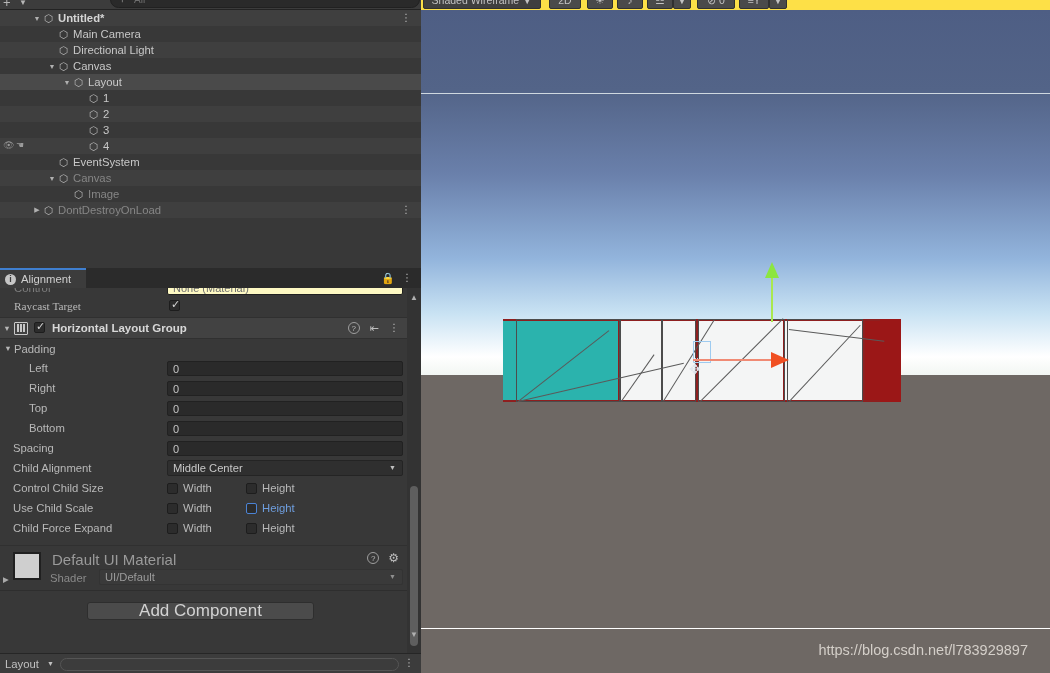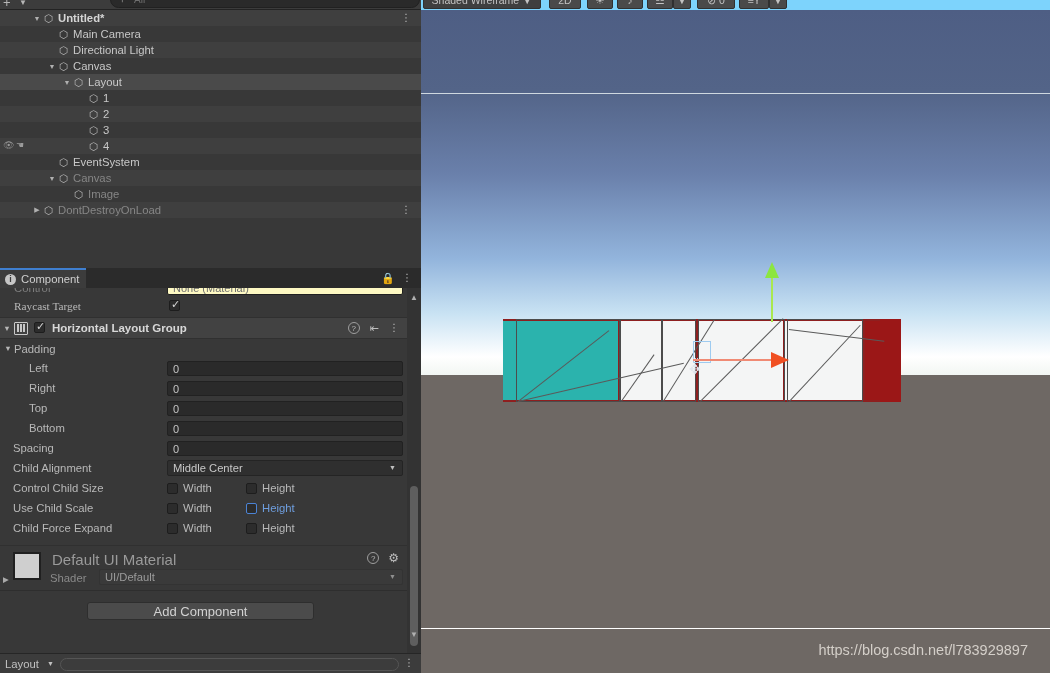--- a/index.html
+++ b/index.html
@@ -101,42 +101,42 @@
   .mat-tw { position:absolute; left:3px; top:29px; color:#a9a9a9; font-size:7.5px; }
   .mat-shader-lbl { position:absolute; left:50px; top:26px; color:#8a8a8a; font-size:11.3px; }
   .mat-shader-dd { position:absolute; left:99px; top:23px; width:304px; height:16px; background:#3a3a3a;
      border:1px solid #333; border-radius:2px; color:#9b9b9b; font-size:11.2px;
      display:flex; align-items:center; padding-left:5px; }
   .mat-shader-dd .dcar { position:absolute; right:6px; top:3px; font-size:7px; color:#8f8f8f; }
   .mat-icons { position:absolute; right:8px; top:6px; display:flex; gap:9px; align-items:center; }
 
   .addcomp-wrap { position:relative; height:40px; }
   .addcomp { position:absolute; left:87px; top:11px; width:227px; height:18px; background:#4b4b4b;
-     border:1px solid #2e2e2e; border-radius:3px; color:#d2d2d2; font-size:13px;
+     border:1px solid #2e2e2e; border-radius:3px; color:#d2d2d2; font-size:17px;
      display:flex; align-items:center; justify-content:center; }
 
   
   .insp-sb { position:absolute; left:407px; top:288px; width:14px; height:365px; background:#333; }
   .insp-sb .up { position:absolute; left:3px; top:5px; color:#b0b0b0; font-size:8px; }
   .insp-sb .dn { position:absolute; left:3px; bottom:14px; color:#b0b0b0; font-size:8px; }
   .insp-sb .thumb { position:absolute; left:3px; top:198px; width:8px; height:160px;
      background:#5e5e5e; border-radius:4px; }
 
   
   .botbar { position:absolute; left:0; top:653px; width:421px; height:20px; background:#3c3c3c;
      border-top:1px solid #262626; }
   .botbar .lay { position:absolute; left:5px; top:4px; color:#c0c0c0; font-size:11.3px; }
   .botbar .lcar { position:absolute; left:47px; top:6px; color:#c0c0c0; font-size:7px; }
   .botbar .bsearch { position:absolute; left:60px; top:4px; width:339px; height:13px;
      background:#3c3c3c; border:1px solid #555; border-radius:7px; }
   .botbar .bkebab { position:absolute; right:7px; top:3px; color:#bdbdbd; font-size:10px; }
 
   
   .scene { position:absolute; left:421px; top:0; width:629px; height:673px; overflow:hidden; }
-  .scene-toolbar { position:absolute; left:0; top:0; width:629px; height:10px; background:#7dd3fc; }
+  .scene-toolbar { position:absolute; left:0; top:0; width:629px; height:10px; background:#fde047; }
   .stb { position:absolute; top:-9px; height:18px; background:#4a4a4a; border:1px solid #303030;
      border-radius:2px; color:#c3c3c3; font-size:10.5px; display:flex; align-items:center;
      justify-content:center; }
   .stb.flat { background:#3f3f3f; }
   .scene-sky { position:absolute; left:0; top:10px; width:629px; height:365px;
      background:linear-gradient(to bottom,#4e5e84 0%,#536488 22%,#6a80ab 45%,#92b4dc 68%,#c8e2f3 83%,#ffffff 95%,#f2f6f3 100%); }
   .cam-line { position:absolute; left:0; top:93px; width:629px; height:1px; background:#cfd8e0; }
   .scene-ground { position:absolute; left:0; top:375px; width:629px; height:298px; background:#6e6864; }
   .scene-btm-line { position:absolute; left:0; top:628px; width:629px; height:1px; background:#ffffff; }
   .watermark { position:absolute; right:22px; top:642px; color:#d4cfc9; font-size:14.5px;
@@ -269,21 +269,21 @@
           <span class="ico-scene">⬡</span>
           <span class="hlabel">DontDestroyOnLoad</span>
           <span class="kebab">⋮</span>
         </div>
       </div>
 
     <div class="insp">
       <div class="insp-tabstrip">
         <div class="insp-tab">
           <div class="i-ico">i</div>
-          <div class="i-lbl">Component</div>
+          <div class="i-lbl">Alignment</div>
         </div>
         <div class="insp-lock">🔒</div>
         <div class="insp-kebab">⋮</div>
       </div>
 
       <div class="insp-body">
 
         <div class="row" style="height:14px; margin-top:-7px;">
           <div class="rlabel clip" style="margin-left:14px;">Control</div>
           <div class="field ghost" style="top:-1px;">None (Material)</div>

